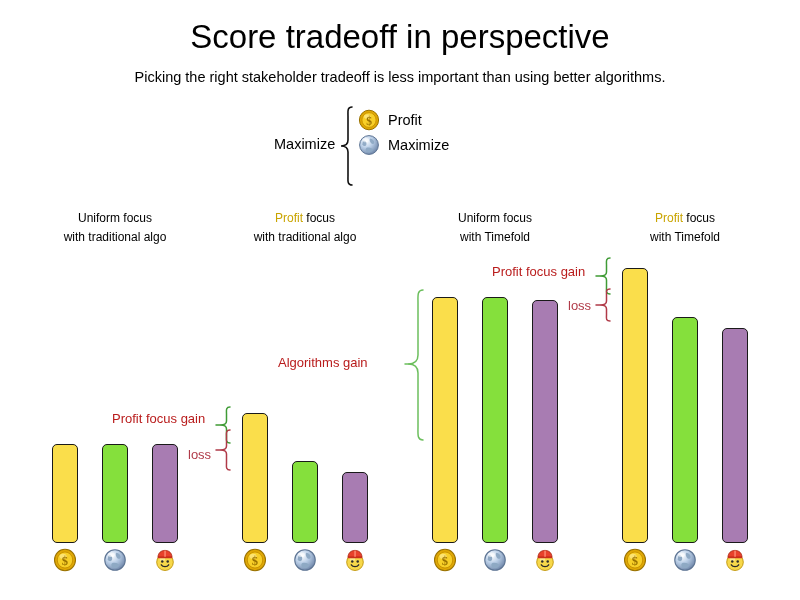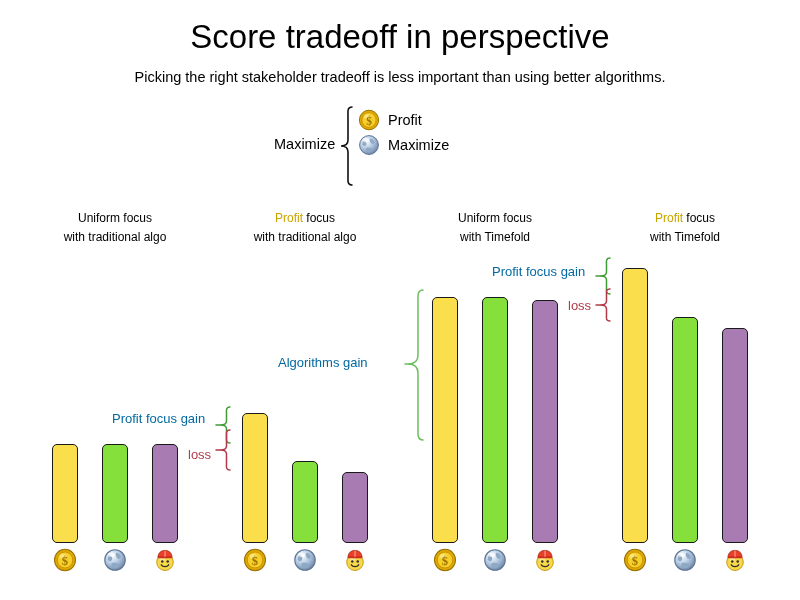--- a/index.html
+++ b/index.html
@@ -110,21 +110,21 @@
     position: absolute;
   }
 
   
   .ann-text {
     position: absolute;
     font-size: 13px;
     line-height: 15px;
     white-space: nowrap;
   }
-  .ann-gain { color: #0369a1; }
+  .ann-gain { color: #b91c1c; }
   .ann-loss { color: #b03a48; }
   .ann-brace { position: absolute; }
 </style>
 </head>
 <body>
 
 <div id="stage">
 
   <div id="chart-title">Score tradeoff in perspective</div>
   <div id="chart-subtitle">Picking the right stakeholder tradeoff is less important than using better algorithms.</div>

